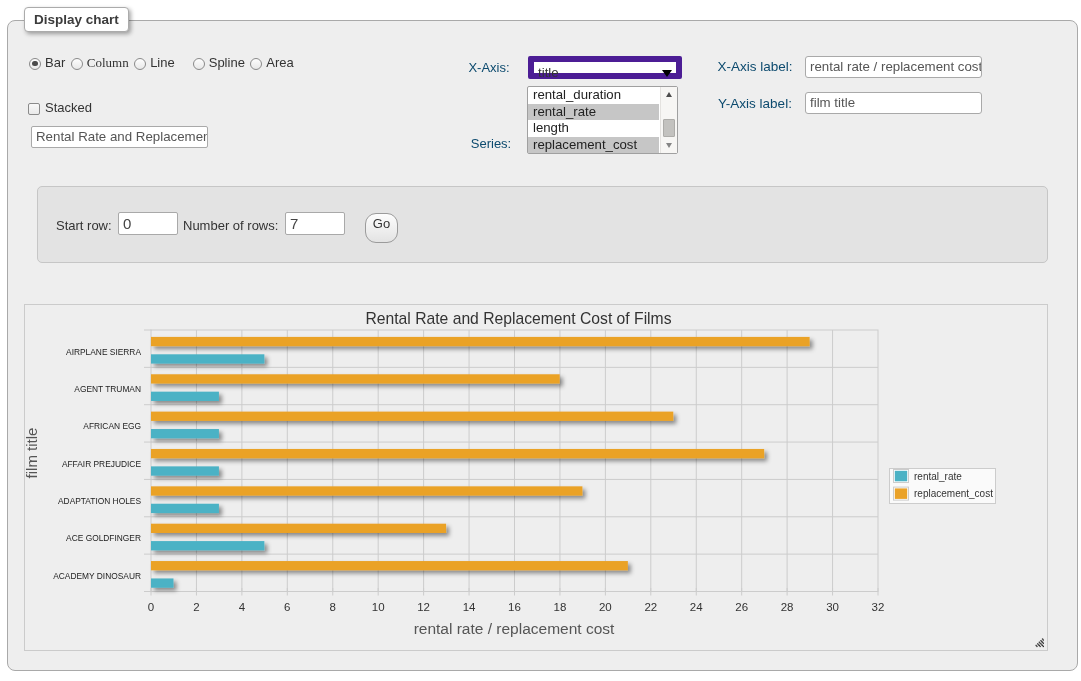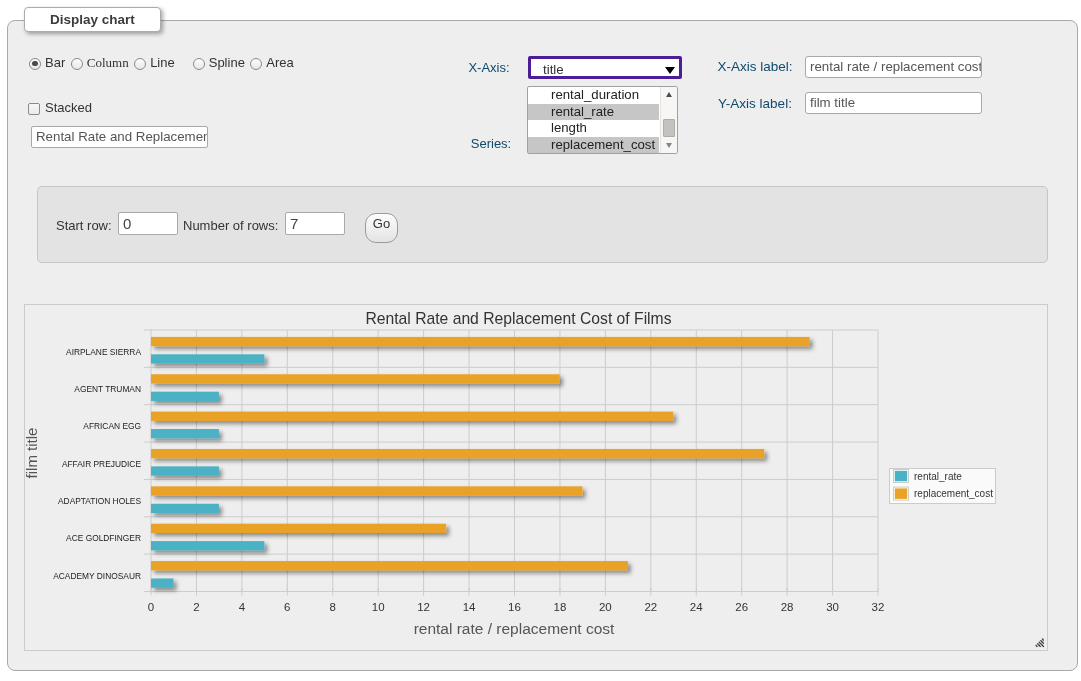--- a/index.html
+++ b/index.html
@@ -1,26 +1,26 @@
 <!DOCTYPE html>
 <html><head><meta charset="utf-8"><style>
 * { margin:0; padding:0; box-sizing:border-box; }
 html,body { width:1081px; height:681px; background:#ffffff; font-family:"Liberation Sans",sans-serif; position:relative; overflow:hidden; }
 .abs { position:absolute; }
 .fs { left:7px; top:20px; width:1071px; height:651px; background:#eeeeee; border:1px solid #a9a9a9; border-radius:8px; }
-.lg { left:24px; top:7px; height:25px; line-height:23px; background:#ffffff; border:1px solid #ababab; border-radius:4px; box-shadow:2px 2px 4px rgba(0,0,0,0.35); padding:0 25px; font-size:13.5px; font-weight:bold; color:#3c3c3c; }
+.lg { left:24px; top:7px; height:25px; line-height:23px; background:#ffffff; border:1px solid #ababab; border-radius:4px; box-shadow:2px 2px 4px rgba(0,0,0,0.35); padding:0 9px; font-size:13.5px; font-weight:bold; color:#3c3c3c; }
 .lbl { font-size:13.5px; color:#333; } .rlbl { font-size:13px; color:#0c4a6e; text-align:center; }
 .radio { display:inline-block; width:12px; height:12px; border-radius:50%; border:1px solid #8a8a8a; background:linear-gradient(#fdfdfd,#e8e8e8); position:relative; vertical-align:middle; }
 .radio.on::after { content:""; position:absolute; left:2.2px; top:2.2px; width:5.6px; height:5.6px; border-radius:50%; background:#4a4a4a; }
 .cb { display:inline-block; width:12px; height:12px; border:1px solid #8a8a8a; border-radius:2px; background:linear-gradient(#f8f8f8,#e9e9e9); vertical-align:middle; }
 .inp { background:#ffffff; border:1px solid #a9a9a9; border-radius:2px; font-size:13.3px; color:#555; padding:0 4px; line-height:20px; overflow:hidden; white-space:nowrap; }
-.sel { left:528px; top:56px; width:154px; height:23px; background:#ffffff; border:3px solid #4c1d95; border-radius:2px; font-size:13.3px; color:#333; line-height:21px; padding-left:12px; }
+.sel { left:528px; top:56px; width:154px; height:23px; background:#ffffff; border:6px solid #4c1d95; border-radius:2px; font-size:13.3px; color:#333; line-height:21px; padding-left:4px; }
 .sel .arr { position:absolute; right:4px; top:8px; width:0; height:0; border-left:5px solid transparent; border-right:5px solid transparent; border-top:7px solid #000; }
 .msel { left:527px; top:86px; width:151px; height:68px; background:#ffffff; border:1px solid #a0a0a0; border-radius:2px; }
-.msel .opt { height:16.5px; line-height:16.5px; font-size:13.2px; color:#222; padding-left:23px; margin-right:18px; }
+.msel .opt { height:16.5px; line-height:16.5px; font-size:13.2px; color:#222; padding-left:5px; margin-right:18px; }
 .msel .opt.on { background:#c6c6c6; }
 .sbar { position:absolute; right:0; top:0; width:17px; height:66px; background:#f7f6f4; border-left:1px solid #e4e2df; }
 .sbar .btn { position:absolute; left:0; width:17px; height:15px; }
 .sbar .thumb { position:absolute; left:2px; top:32px; width:12px; height:18px; background:#c3c2bf; border:1px solid #adaca9; border-radius:1px; }
 .tri-up { position:absolute; left:5px; top:5px; width:0; height:0; border-left:3.5px solid transparent; border-right:3.5px solid transparent; border-bottom:5px solid #4d4d4d; }
 .tri-dn { position:absolute; left:5px; bottom:5px; width:0; height:0; border-left:3.5px solid transparent; border-right:3.5px solid transparent; border-top:5px solid #858585; }
 .bar { left:37px; top:186px; width:1011px; height:77px; background:#e3e3e3; border:1px solid #c6c6c6; border-radius:5px; }
 .go { left:365px; top:213px; width:33px; height:30px; border:1px solid #9b9b9b; border-radius:11px; background:linear-gradient(#fdfdfd,#e3e3e3); font-size:13px; color:#333; text-align:center; line-height:20px; }
 .chartbox { left:24px; top:304px; width:1024px; height:347px; background:#eeeeee; border:1px solid #cbcbcb; }
 </style></head>

